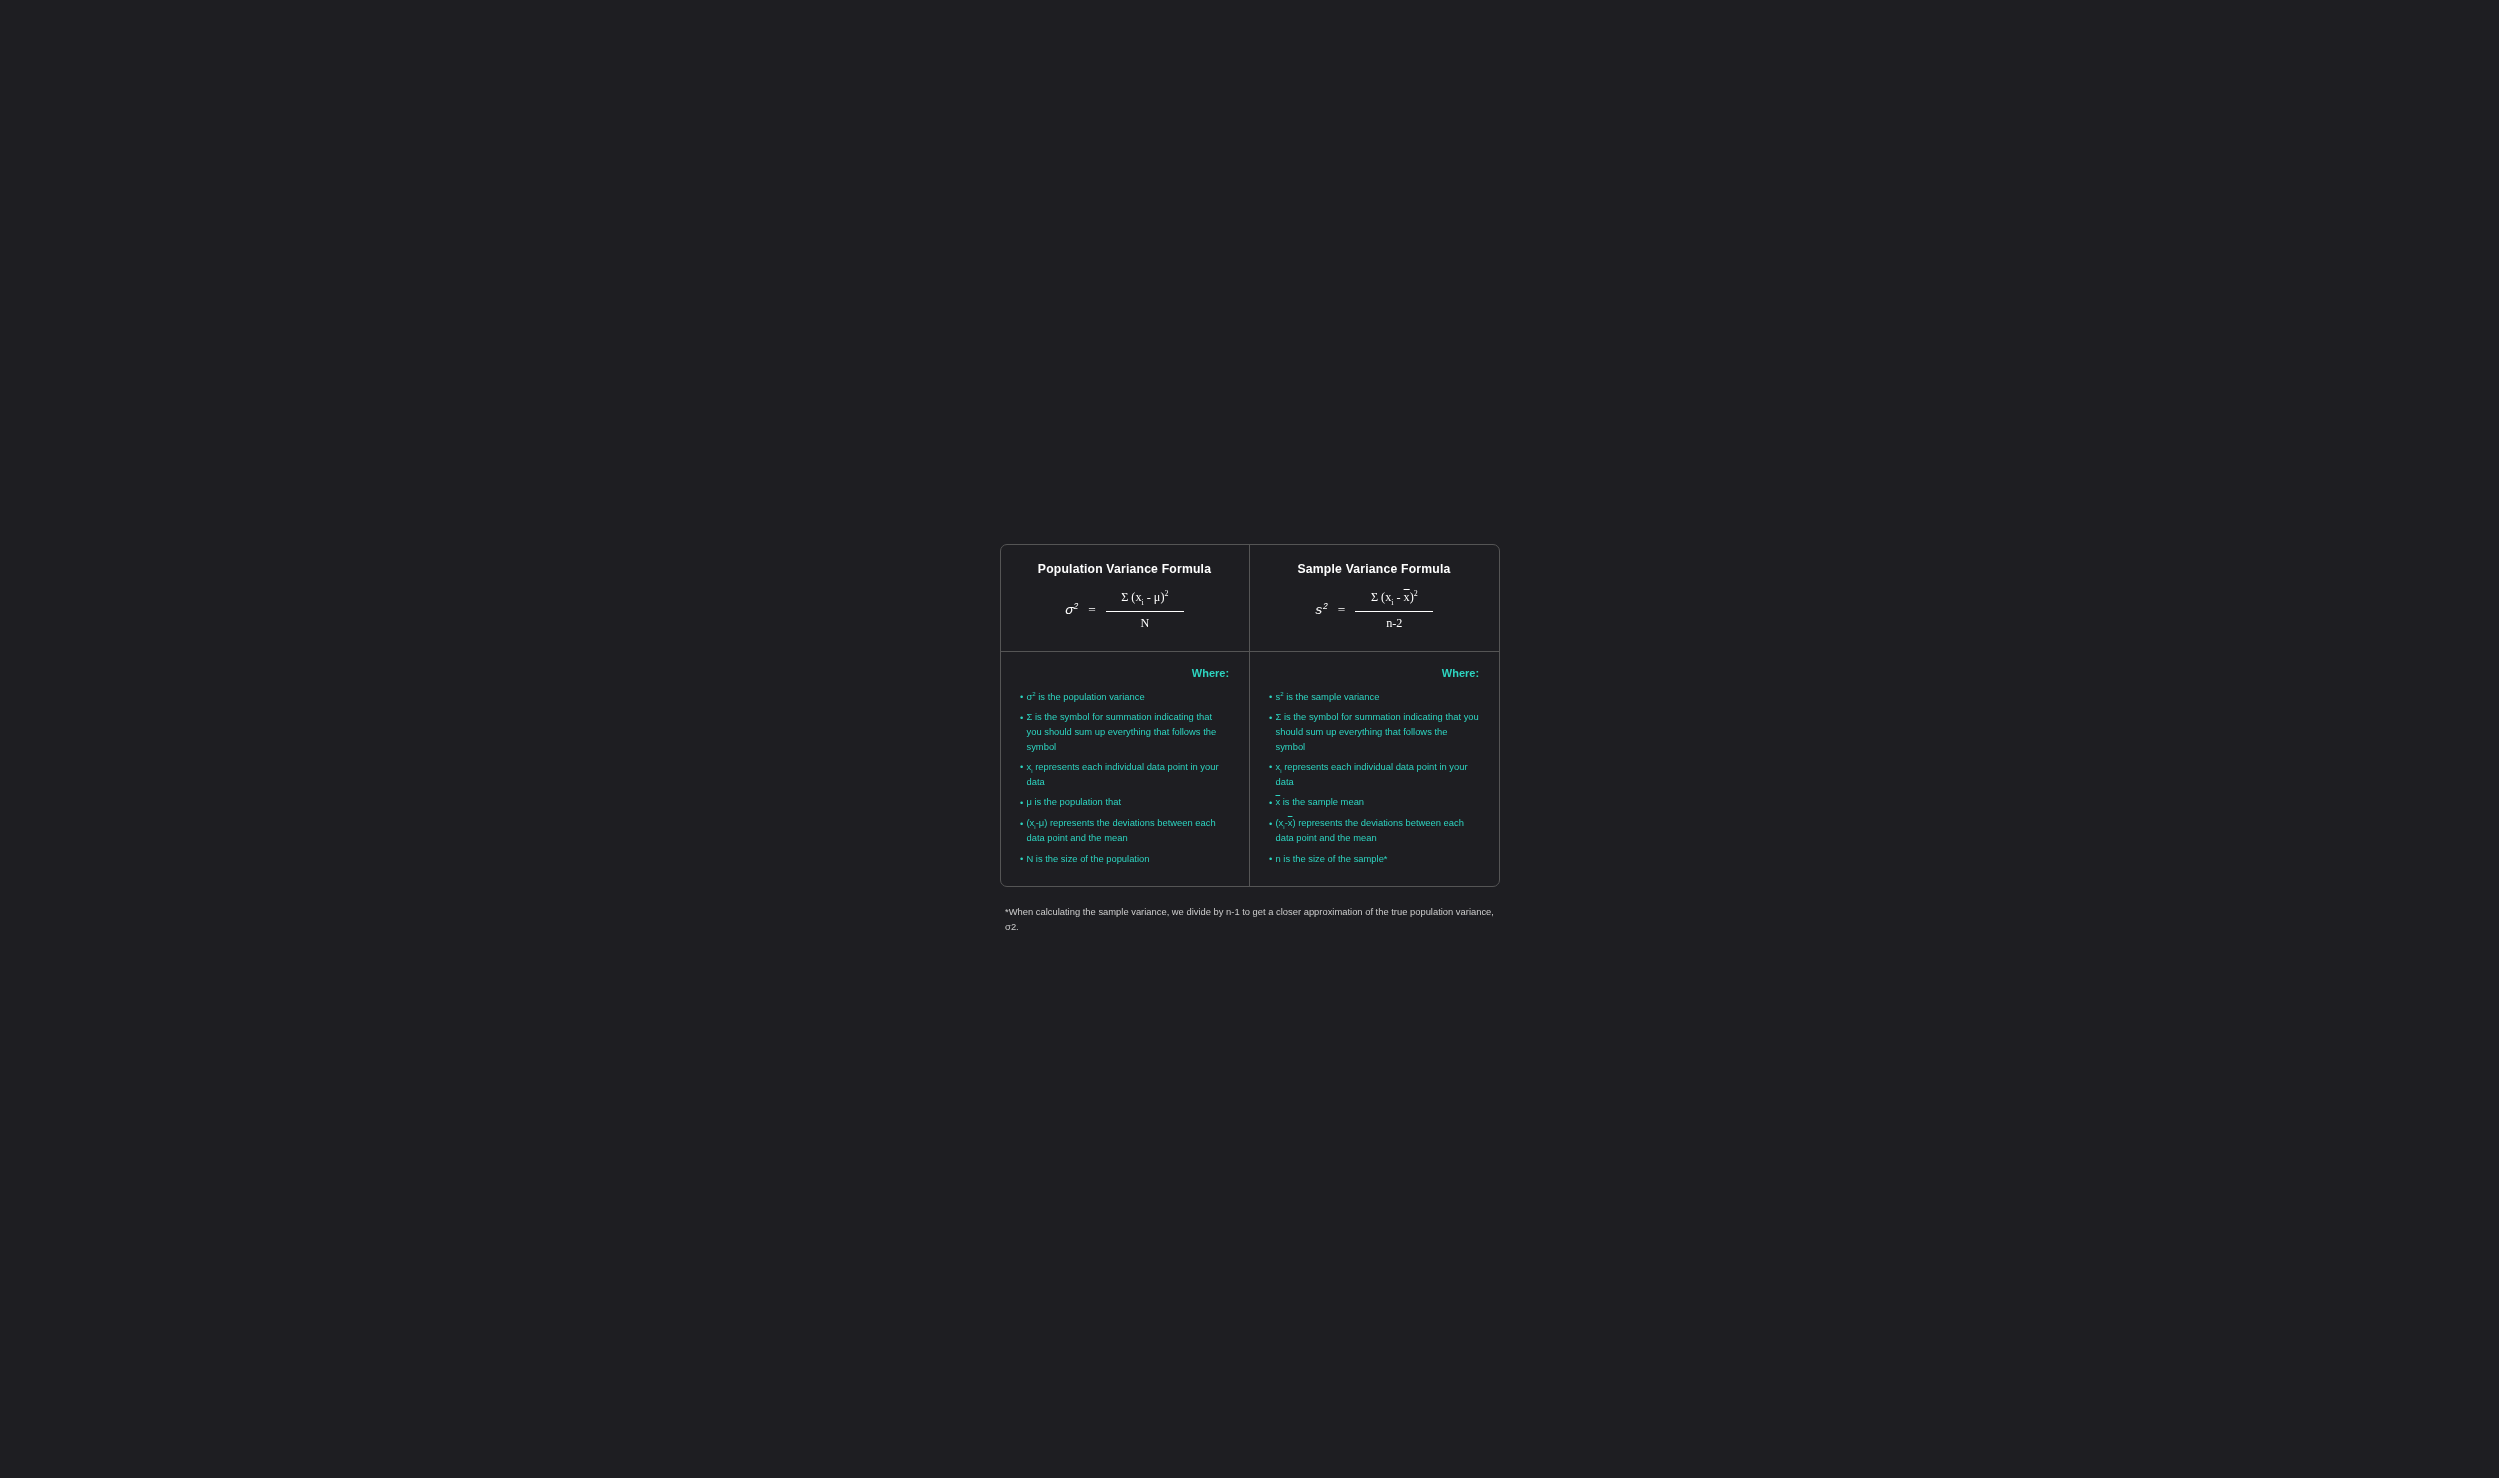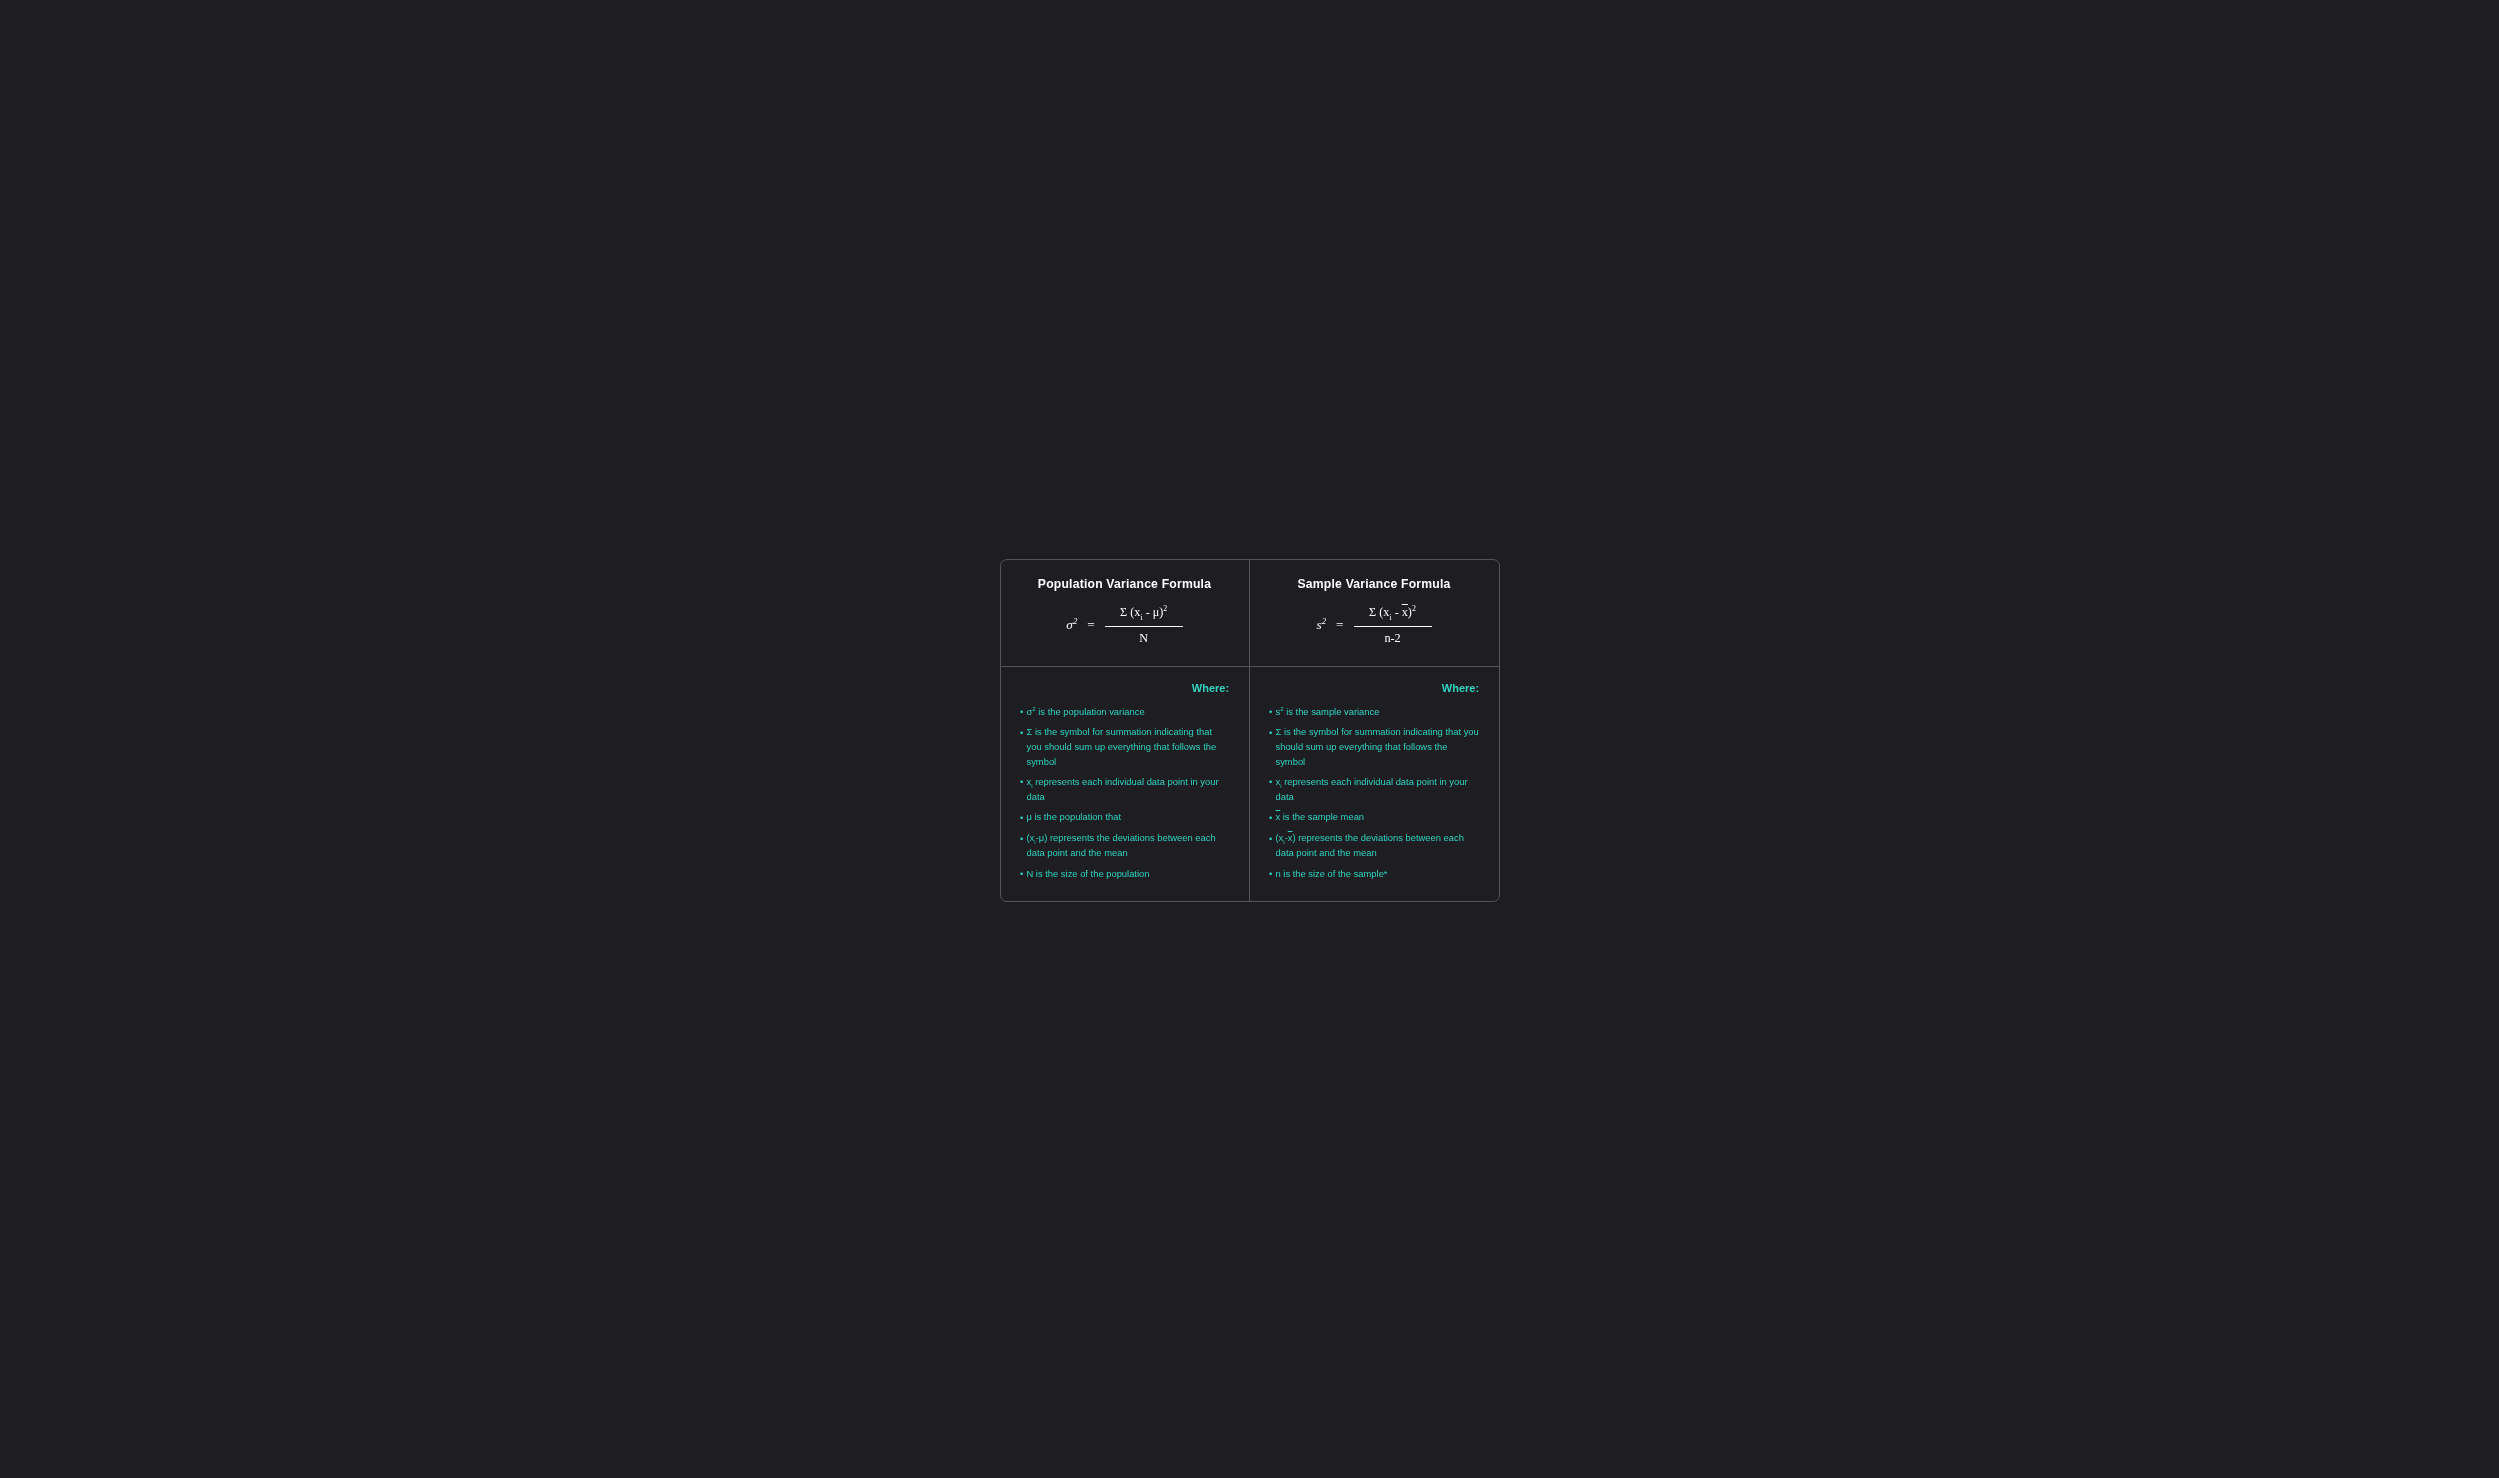--- a/index.html
+++ b/index.html
@@ -55,20 +55,21 @@
       align-items: center;
       justify-content: center;
       gap: 10px;
       font-size: 12.2px;
       color: #ffffff;
     }
 
     .formula-symbol {
       font-style: italic;
       font-size: 13.3px;
+      font-family: Liberation Mono, monospace;
     }
 
     .equals {
       font-size: 13.3px;
     }
 
     .fraction {
       display: flex;
       flex-direction: column;
       align-items: center;
@@ -253,14 +254,15 @@
           <li>
             <span class="bullet-dot">•</span>
             <span>n is the size of the sample*</span>
           </li>
         </ul>
       </div>
 
     </div>
   </div>
 
+  <div class="footnote">*When calculating the sample variance, we divide by n-1 to get a closer approximation of the true population variance, σ2.</div>
 </div>
 
 
 </body></html>

